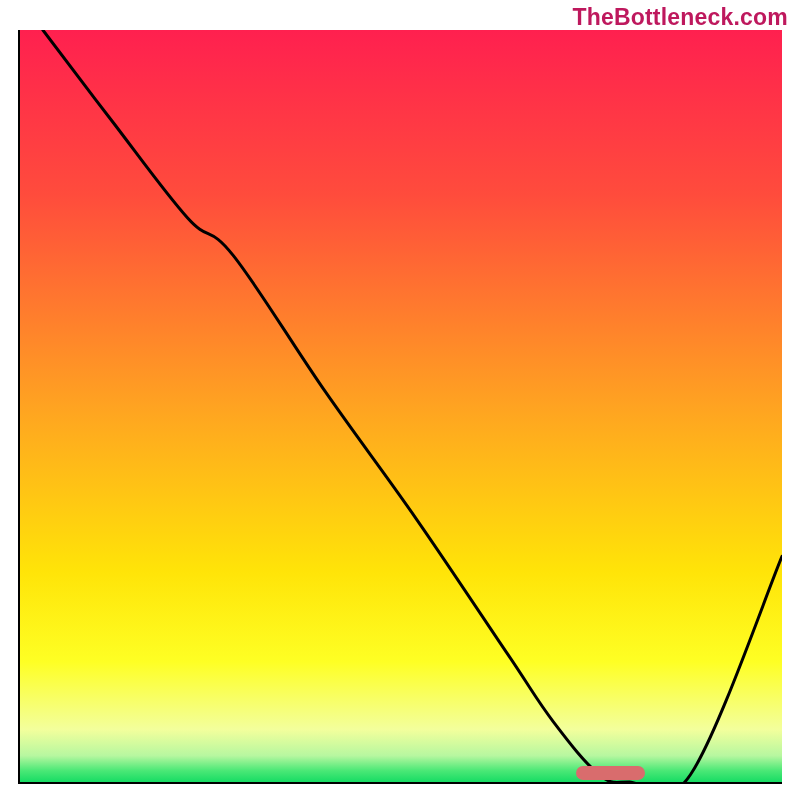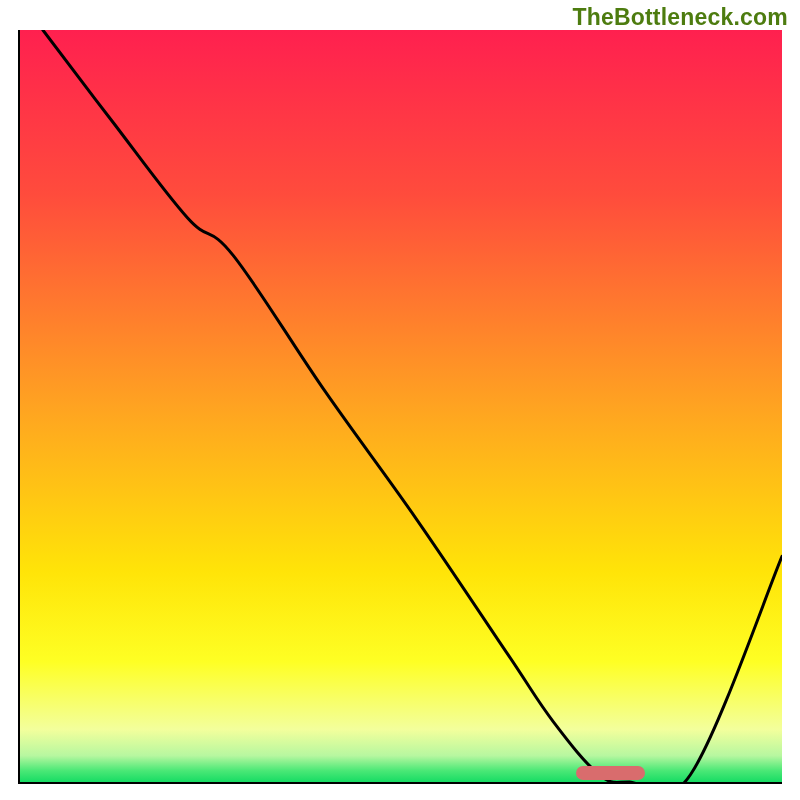--- a/index.html
+++ b/index.html
@@ -14,21 +14,21 @@
     position: relative;
     width: 800px;
     height: 800px;
   }
   .watermark {
     position: absolute;
     top: 4px;
     right: 12px;
     font-size: 23px;
     font-weight: 600;
-    color: #4d7c0f;
+    color: #be185d;
     letter-spacing: 0.2px;
   }
   .plot-frame {
     position: absolute;
     left: 18px;
     top: 30px;
     width: 764px;
     height: 754px;
     border-left: 2px solid #000;
     border-bottom: 2px solid #000;

